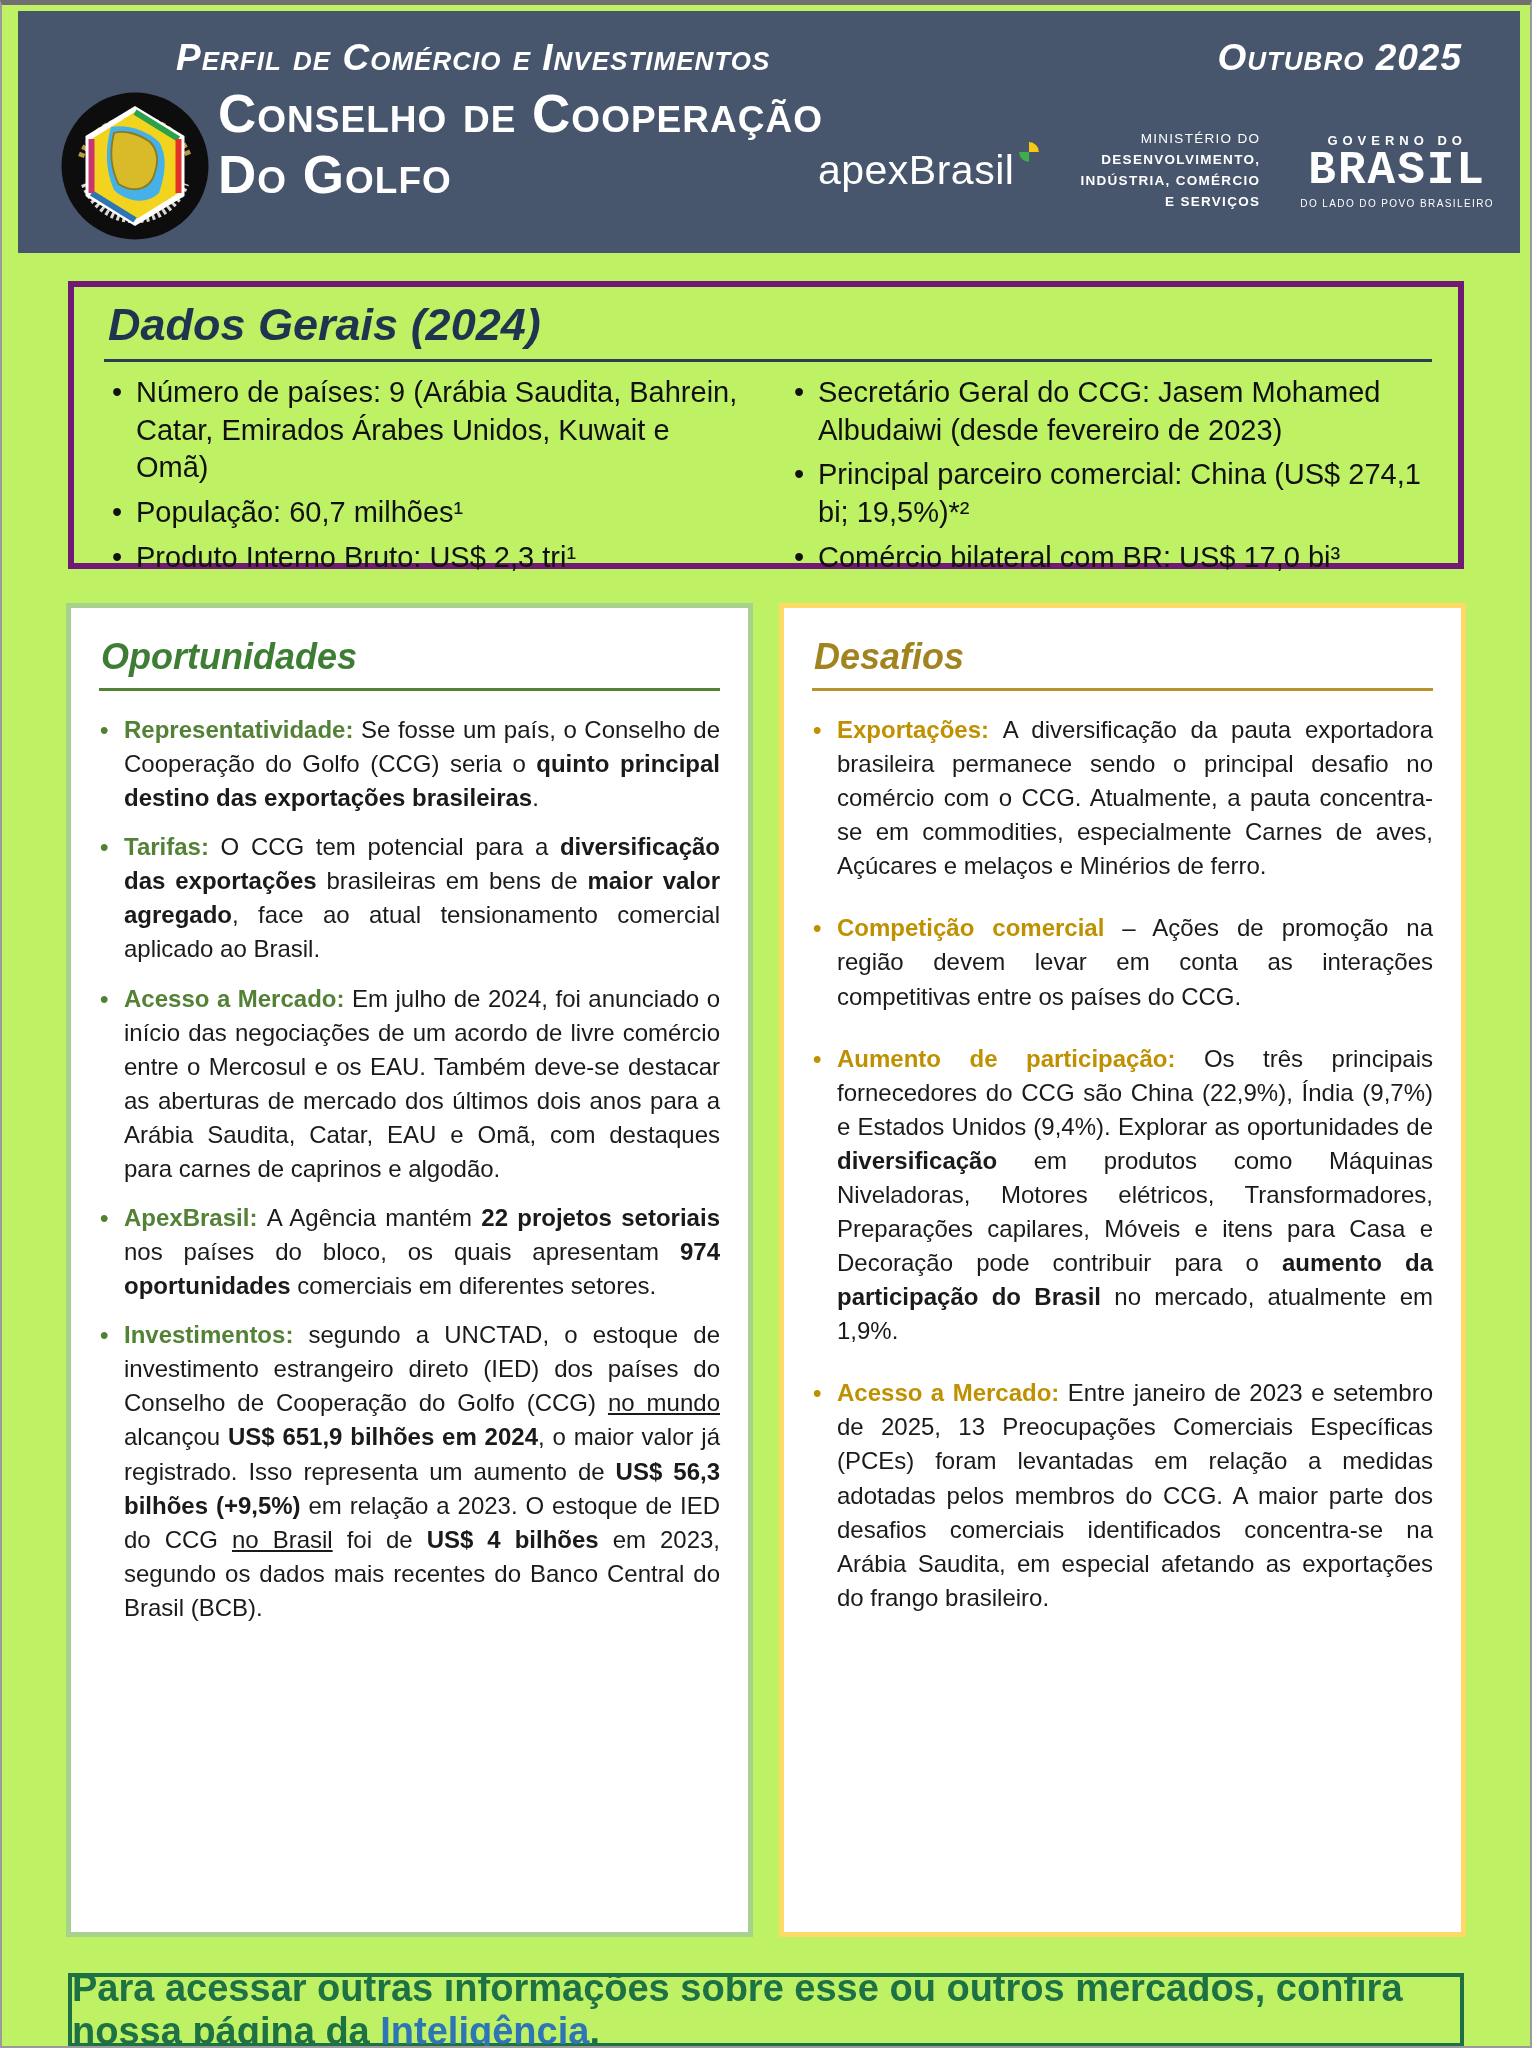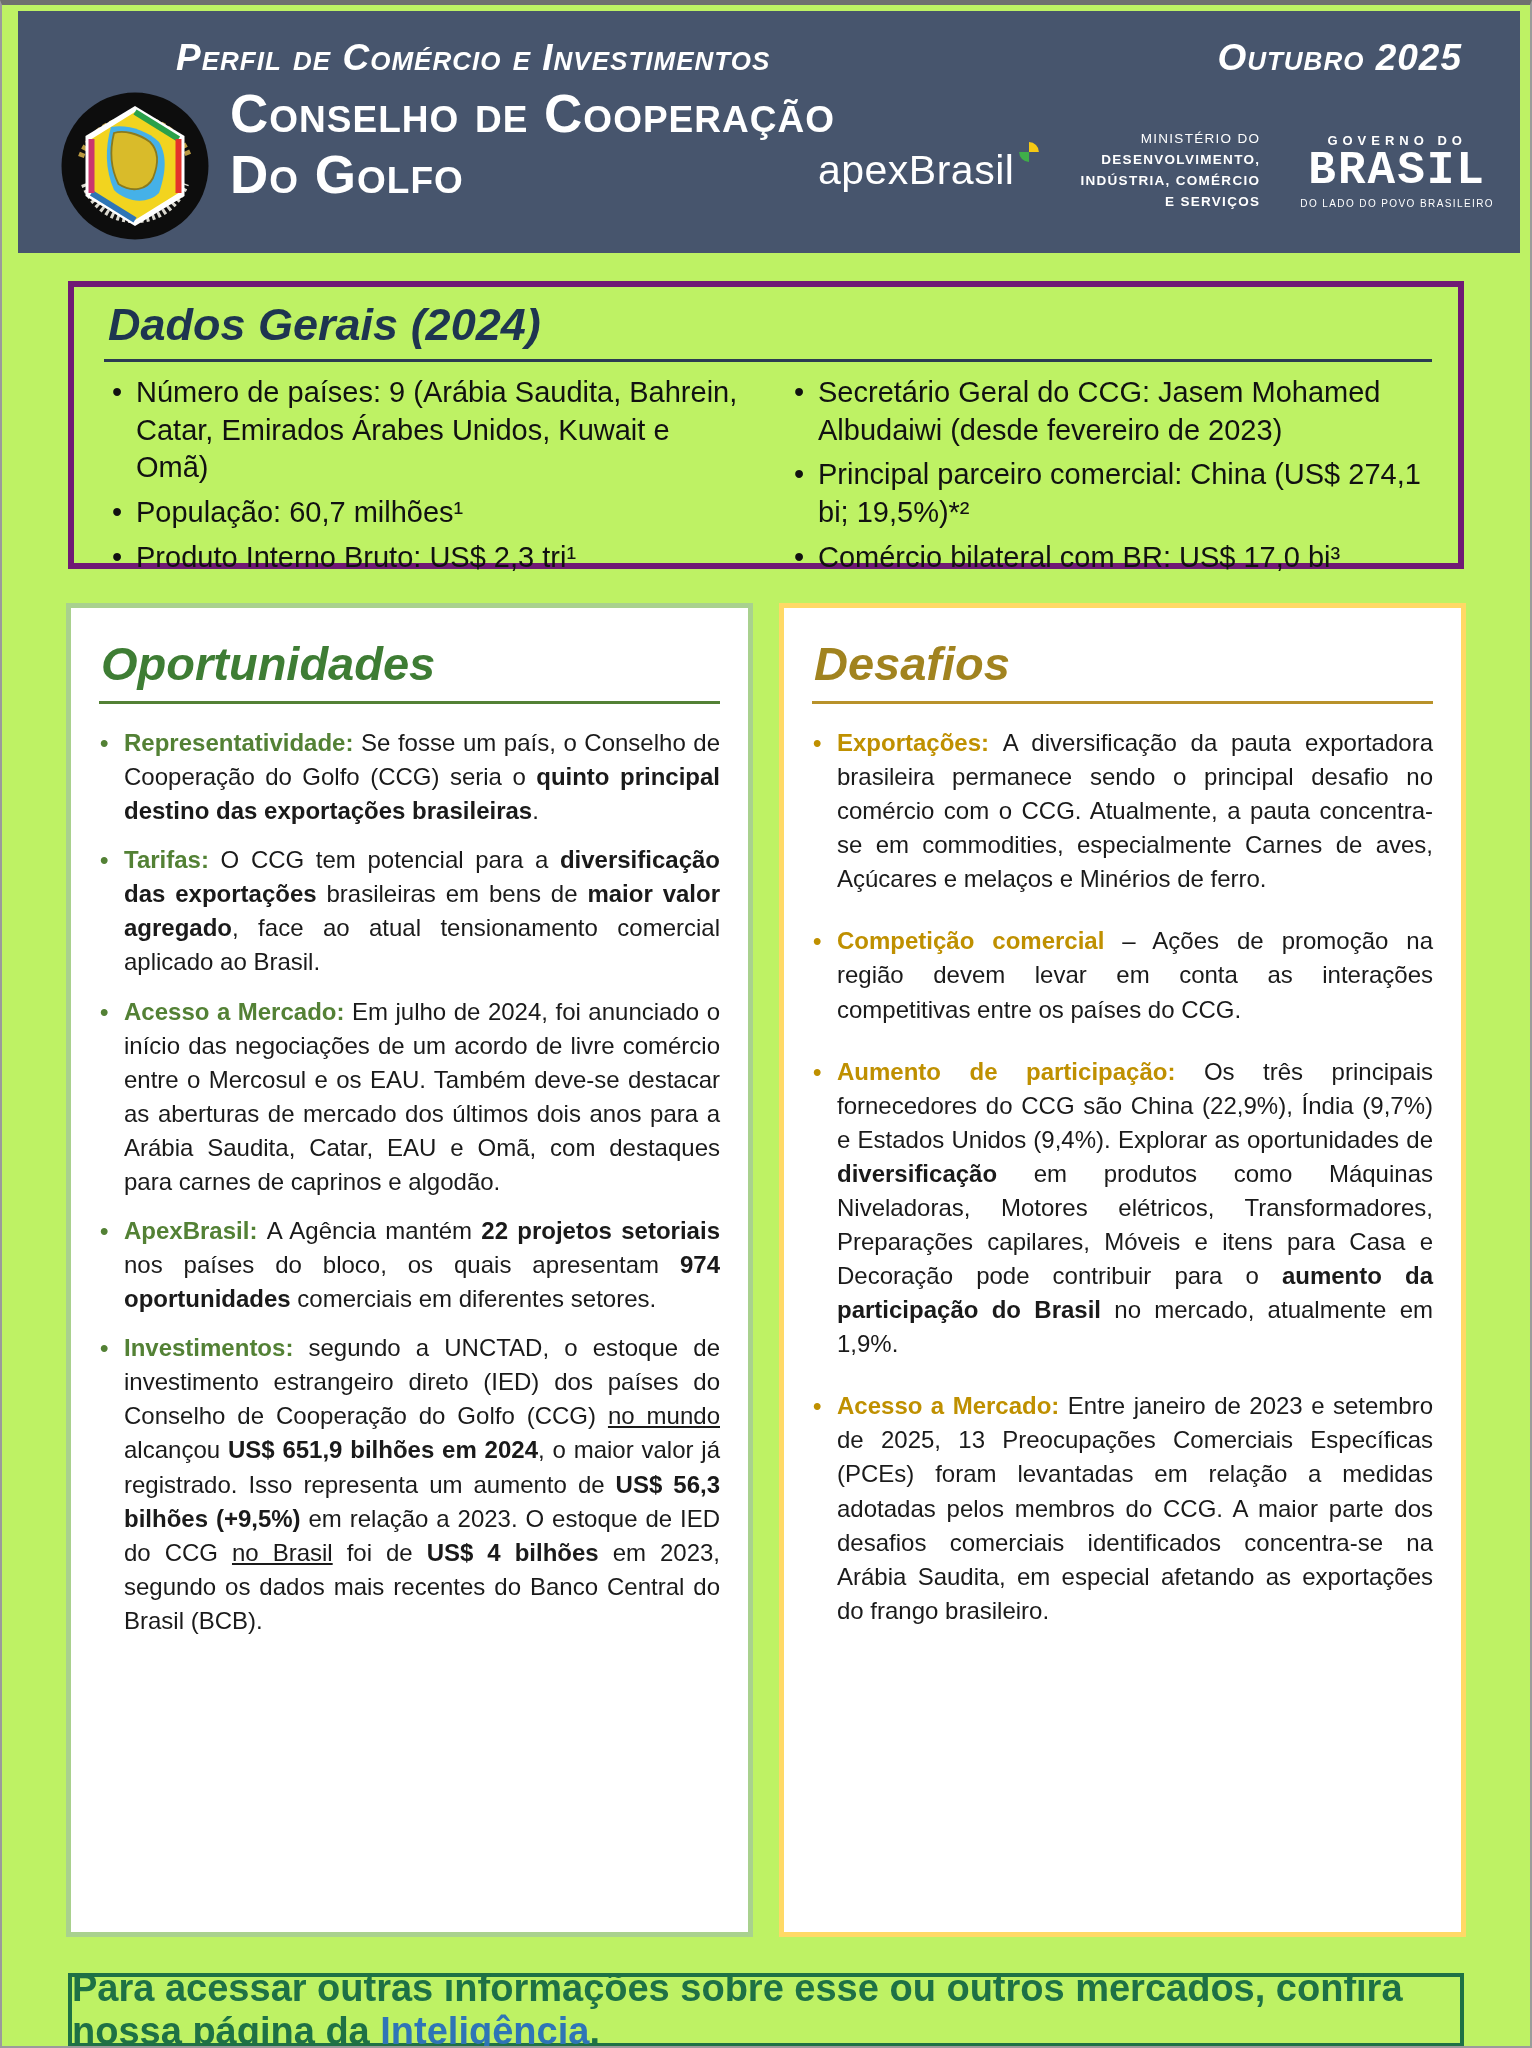--- a/index.html
+++ b/index.html
@@ -7,21 +7,21 @@
     width:1532px; height:2048px; box-sizing:border-box; background:#bef264;
     border:2px solid #9b9b9b; border-top:5px solid #6f6f6f;
     font-family:"Liberation Sans", sans-serif; overflow:hidden; position:relative;
     margin:0 auto;
   }
   
   .header { margin:6px 10px 0 16px; height:242px; background:var(--header_bg); position:relative; color:#fff; }
   .kicker-row { display:flex; justify-content:space-between; padding:26px 58px 0 158px; }
   .kicker, .date { font-size:37px; font-weight:bold; font-style:italic; font-variant:small-caps; letter-spacing:1px; }
   .gcc-logo { position:absolute; left:42px; top:80px; width:150px; height:150px; }
-  .title-block { position:absolute; left:212px; top:72px; }
+  .title-block { position:absolute; left:200px; top:72px; }
   .title-line { font-size:53px; font-weight:bold; font-variant:small-caps; letter-spacing:1px; line-height:1.16; }
   .partner-logos { position:absolute; right:26px; top:118px; display:flex; align-items:center; gap:40px; }
   .apex { font-size:41px; letter-spacing:.5px; white-space:nowrap; position:relative; padding-right:26px; }
   .apex svg { position:absolute; right:0; top:-6px; }
   .ministry { text-align:right; font-size:13.5px; letter-spacing:1.3px; line-height:1.55; white-space:nowrap; }
   .ministry .m-bold { font-weight:bold; }
   .gov { text-align:center; white-space:nowrap; }
   .gov-eyebrow { font-size:13px; font-weight:bold; letter-spacing:5px; }
   .gov-name { font-size:46px; font-weight:bold; letter-spacing:2px; line-height:1.02;font-family:Liberation Mono, monospace; }
   .gov-tagline { font-size:10px; letter-spacing:1.4px; margin-top:3px; }
@@ -31,21 +31,21 @@
   .dados .rule { border-top:3px solid #2b3b52; margin-bottom:12px; }
   .dados-cols { display:flex; gap:36px; }
   .dados-list { flex:1; margin:0; padding:0; list-style:none; font-size:29px; line-height:1.3; color:#111; }
   .dados-list li { position:relative; padding-left:32px; margin-bottom:7px; }
   .dados-list li::before { content:"•"; position:absolute; left:8px; top:0; color:#111; }
   
   .columns { display:flex; gap:26px; margin:34px 64px 0; height:1334px; }
   .box { flex:1; box-sizing:border-box; border:5px solid; padding:22px 28px; overflow:hidden; background:#fff; }
   .box-green { border-color:var(--green_border); }
   .box-gold  { border-color:var(--gold_border); }
-  .box h2 { margin:6px 0 10px 2px; font-size:47px; font-style:italic; font-weight:bold; }
+  .box h2 { margin:6px 0 10px 2px; font-size:36px; font-style:italic; font-weight:bold; }
   .box-green h2 { color:var(--green_title); }
   .box-gold  h2 { color:var(--gold_title); }
   .box .rule { border-top:3px solid; margin-bottom:22px; }
   .box-green .rule { border-color:var(--green_accent); }
   .box-gold  .rule { border-color:#b8922a; }
   .bullet { position:relative; padding-left:25px; font-size:24px; line-height:1.42; text-align:justify; color:#1a1a1a; margin-bottom:15px; }
   .bullet::before { content:"•"; position:absolute; left:1px; top:0; font-weight:bold; }
   .box-green .bullet::before { color:var(--green_accent); }
   .box-gold  .bullet::before { color:var(--gold_accent); }
   .box-gold  .bullet { margin-bottom:28px; }

